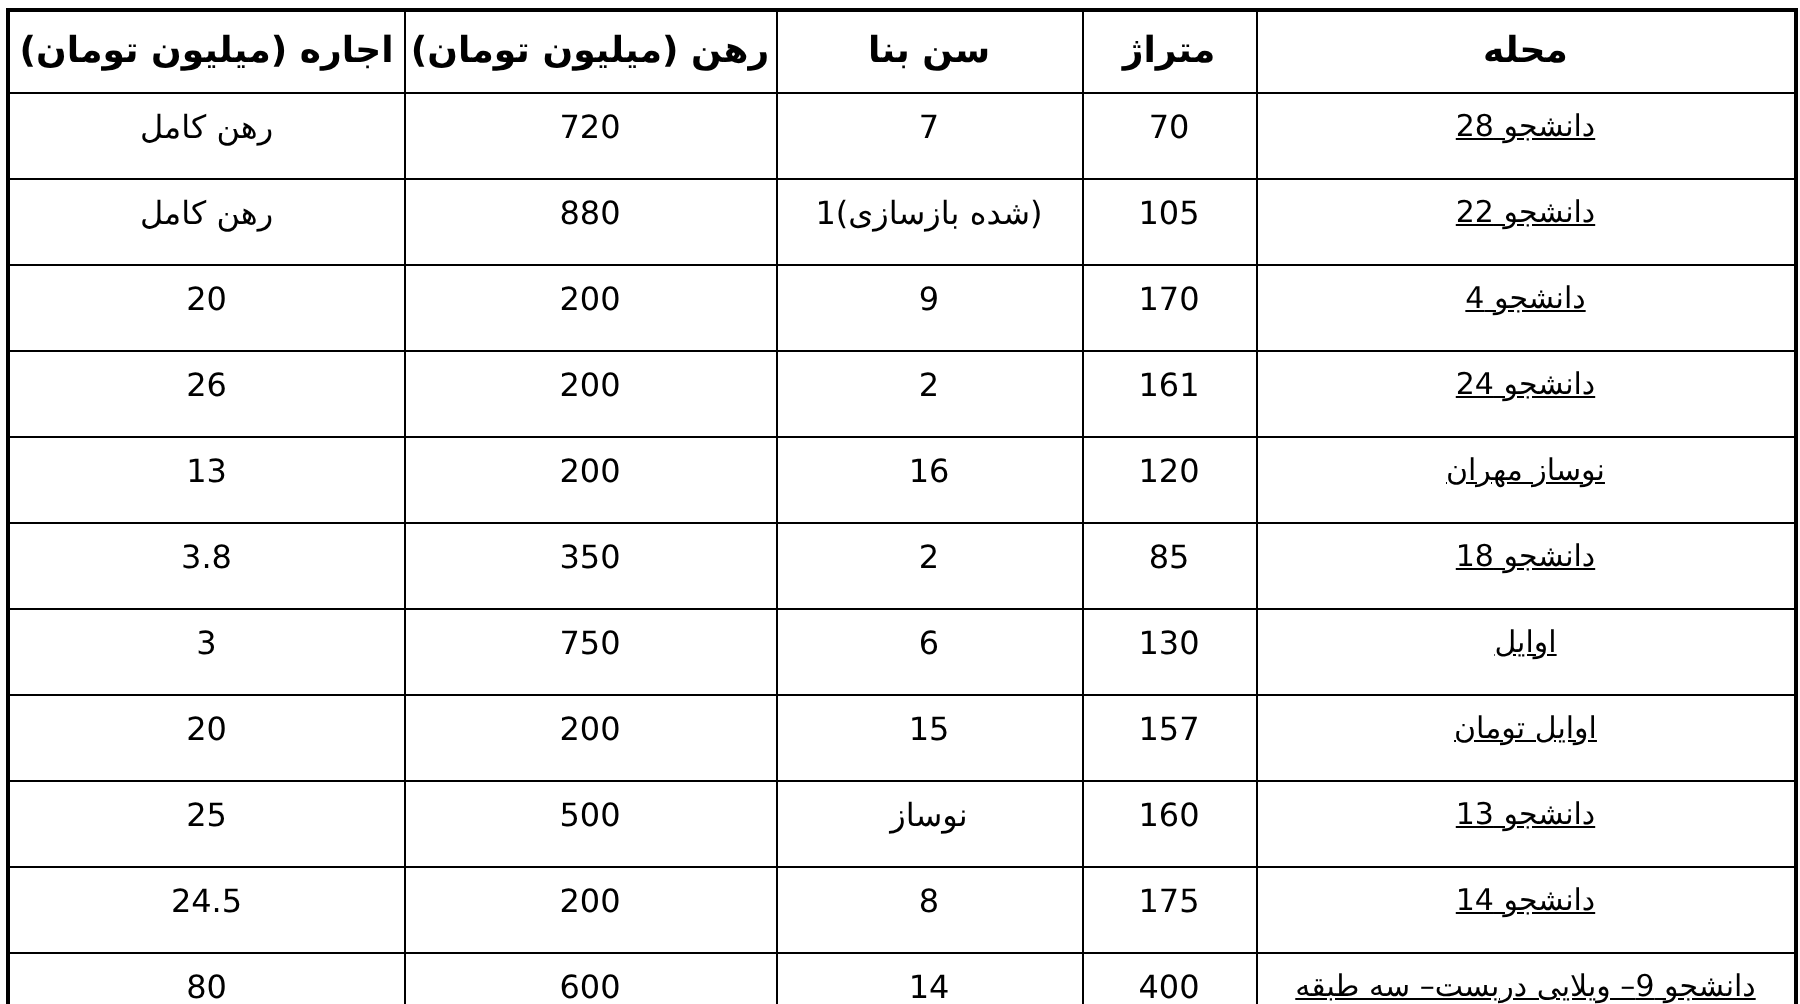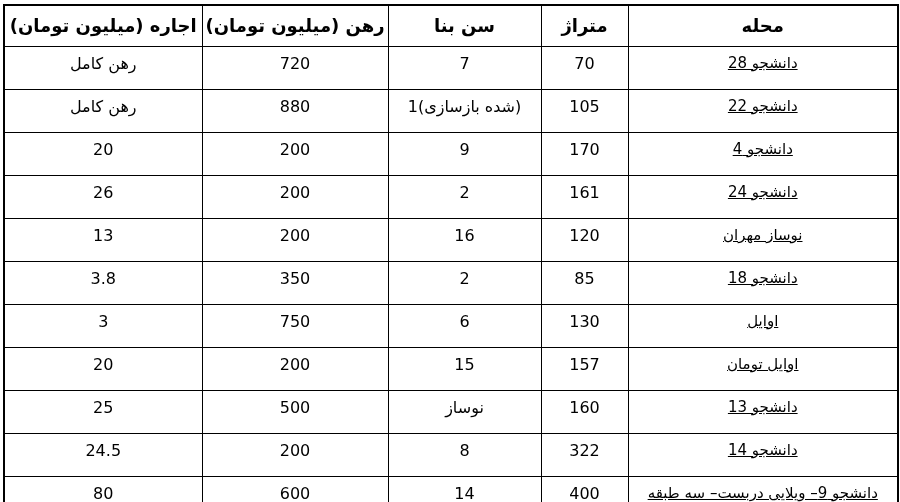--- a/index.html
+++ b/index.html
@@ -139,21 +139,21 @@
         </tr>
         <tr>
           <td class="col-mahalleh">دانشجو 13</td>
           <td class="col-metraj">160</td>
           <td class="col-sen-bana">نوساز</td>
           <td class="col-rahn">500</td>
           <td class="col-ejareh">25</td>
         </tr>
         <tr>
           <td class="col-mahalleh">دانشجو 14</td>
-          <td class="col-metraj">322</td>
+          <td class="col-metraj">175</td>
           <td class="col-sen-bana">8</td>
           <td class="col-rahn">200</td>
           <td class="col-ejareh">24.5</td>
         </tr>
         <tr>
           <td class="col-mahalleh">دانشجو 9– ویلایی دربست– سه طبقه</td>
           <td class="col-metraj">400</td>
           <td class="col-sen-bana">14</td>
           <td class="col-rahn">600</td>
           <td class="col-ejareh">80</td>

